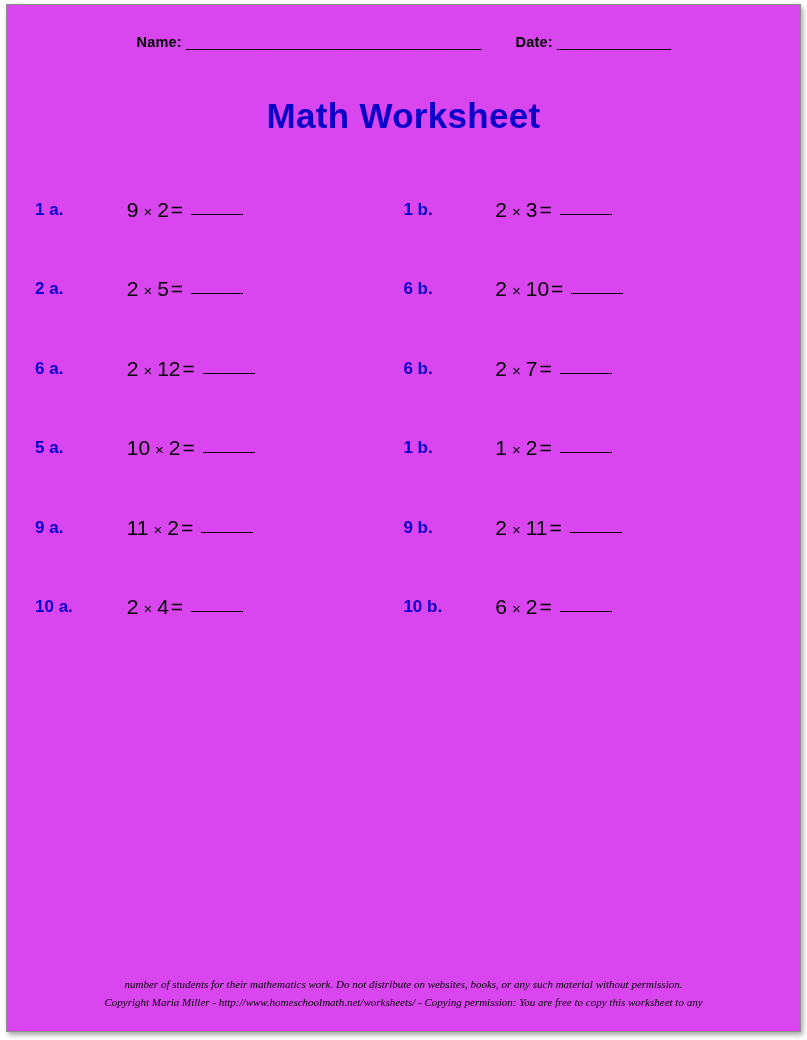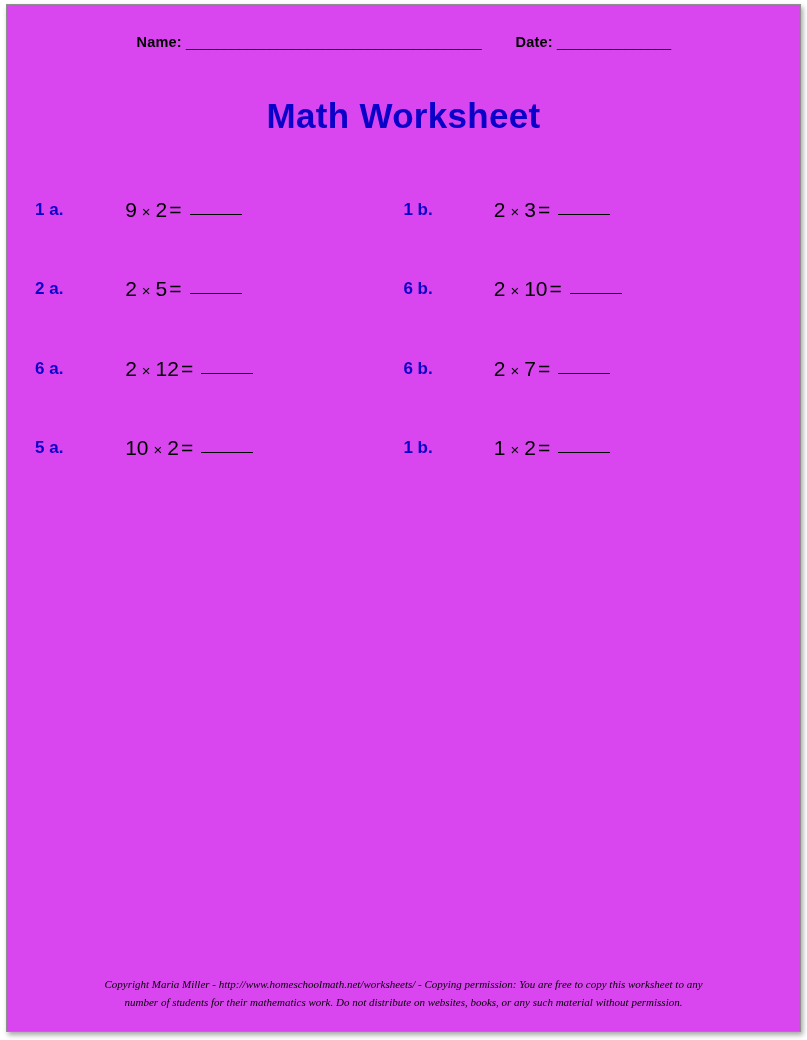--- a/index.html
+++ b/index.html
@@ -168,22 +168,42 @@
         <tr>
           <td class="col-num">5 a.</td>
           <td class="col-prob">
             <span>10</span><span class="op">×</span><span>2</span><span class="eq">=</span><span class="blank"></span>
           </td>
           <td class="col-num">1 b.</td>
           <td class="col-prob">
             <span>1</span><span class="op">×</span><span>2</span><span class="eq">=</span><span class="blank"></span>
           </td>
         </tr>
+        <tr>
+          <td class="col-num">9 a.</td>
+          <td class="col-prob">
+            <span>11</span><span class="op">×</span><span>2</span><span class="eq">=</span><span class="blank"></span>
+          </td>
+          <td class="col-num">9 b.</td>
+          <td class="col-prob">
+            <span>2</span><span class="op">×</span><span>11</span><span class="eq">=</span><span class="blank"></span>
+          </td>
+        </tr>
+        <tr>
+          <td class="col-num">10 a.</td>
+          <td class="col-prob">
+            <span>2</span><span class="op">×</span><span>4</span><span class="eq">=</span><span class="blank"></span>
+          </td>
+          <td class="col-num">10 b.</td>
+          <td class="col-prob">
+            <span>6</span><span class="op">×</span><span>2</span><span class="eq">=</span><span class="blank"></span>
+          </td>
+        </tr>
       </tbody>
     </table>
 
     <div class="footer">
+      <div>number of students for their mathematics work. Do not distribute on websites, books, or any such material without permission.</div>
       <div>Copyright Maria Miller - http://www.homeschoolmath.net/worksheets/ - Copying permission: You are free to copy this worksheet to any</div>
-      <div>number of students for their mathematics work. Do not distribute on websites, books, or any such material without permission.</div>
     </div>
 
   </div>
 </div>
 
 </body></html>

